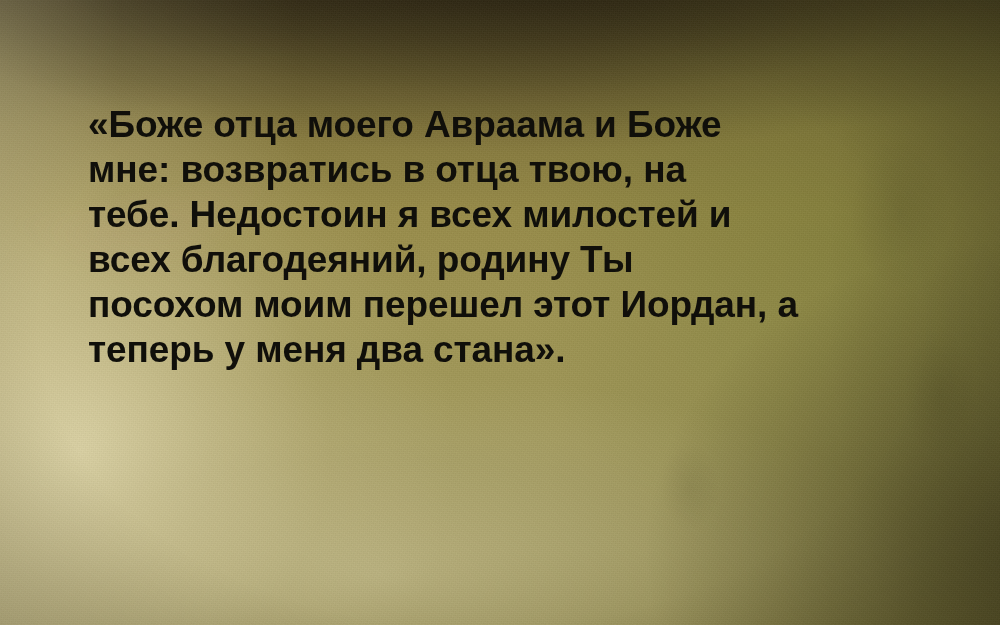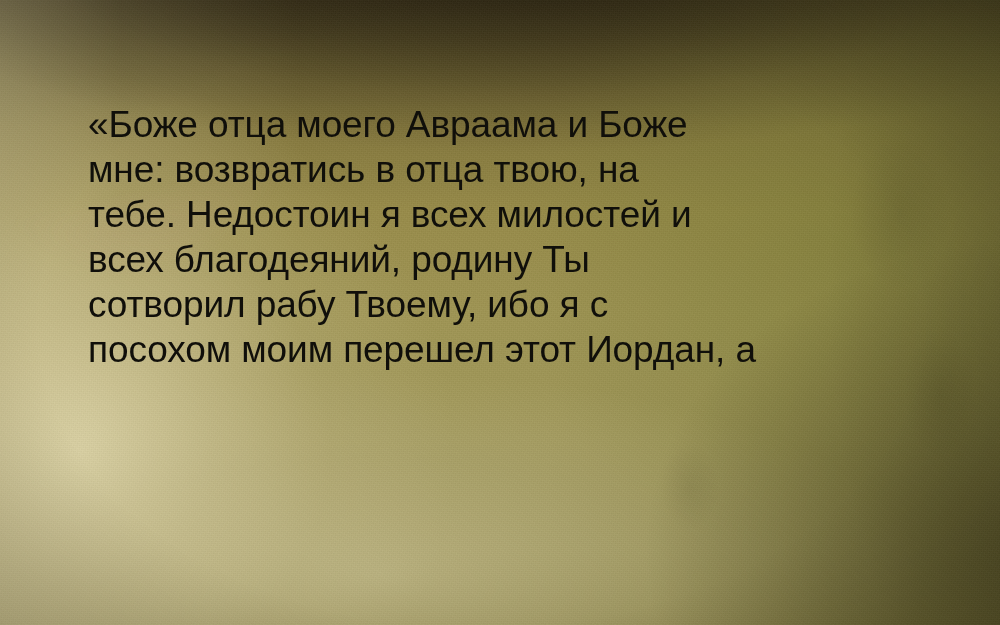--- a/index.html
+++ b/index.html
@@ -147,21 +147,21 @@
   .quote-block {
     position: absolute;
     left: 88px;
     top: 102px;
     width: 730px;
     z-index: 10;
   }
   .quote-line {
     font-size: 37px;
     line-height: 45px;
-    font-weight: 400;
+    font-weight: 700;
     color: #100f0a;
     letter-spacing: -0.1px;
     white-space: pre;
     text-rendering: optimizeLegibility;
   }
 </style>
 </head>
 <body>
 
 <div id="stage">
@@ -176,17 +176,17 @@
   <div class="bg-layer bg-streak"></div>
   <div class="bg-layer bg-scuff"></div>
   <div class="bg-layer bg-grain"></div>
   <div class="bg-layer bg-vignette"></div>
 
   <div class="quote-block">
     <div class="quote-line">«Боже отца моего Авраама и Боже</div>
     <div class="quote-line">мне: возвратись в отца твою, на</div>
     <div class="quote-line">тебе. Недостоин я всех милостей и</div>
     <div class="quote-line">всех благодеяний, родину Ты</div>
-    <div class="quote-line">сотворил рабу Твоему, ибо я с</div>
     <div class="quote-line">посохом моим перешел этот Иордан, а</div>
+    <div class="quote-line">теперь у меня два стана».</div>
   </div>
 
 </div>
 
 </body></html>

